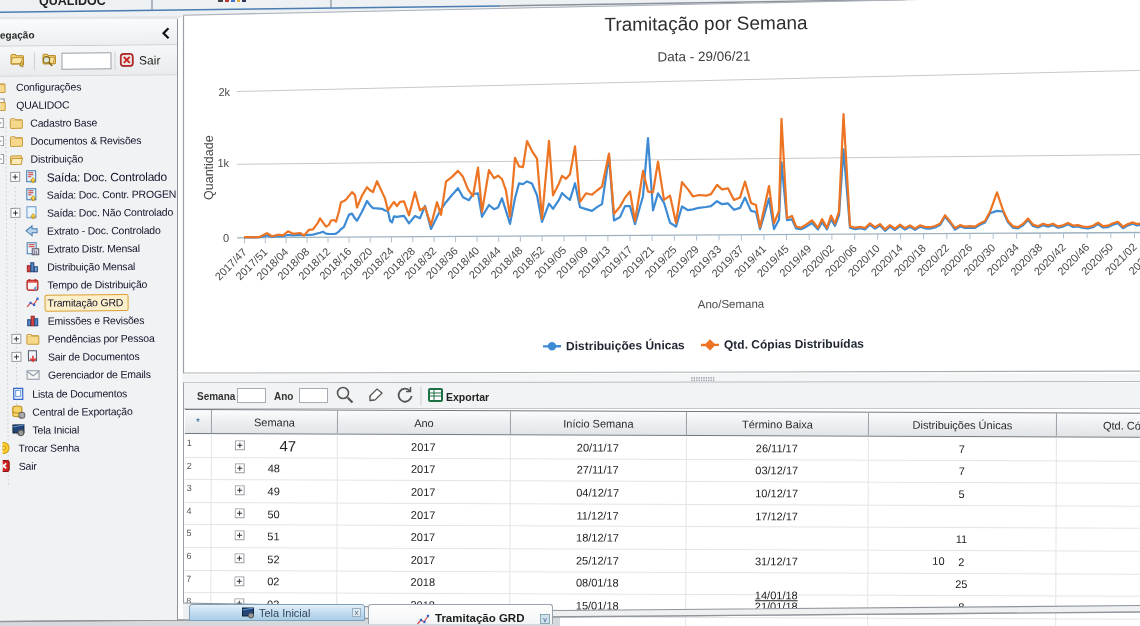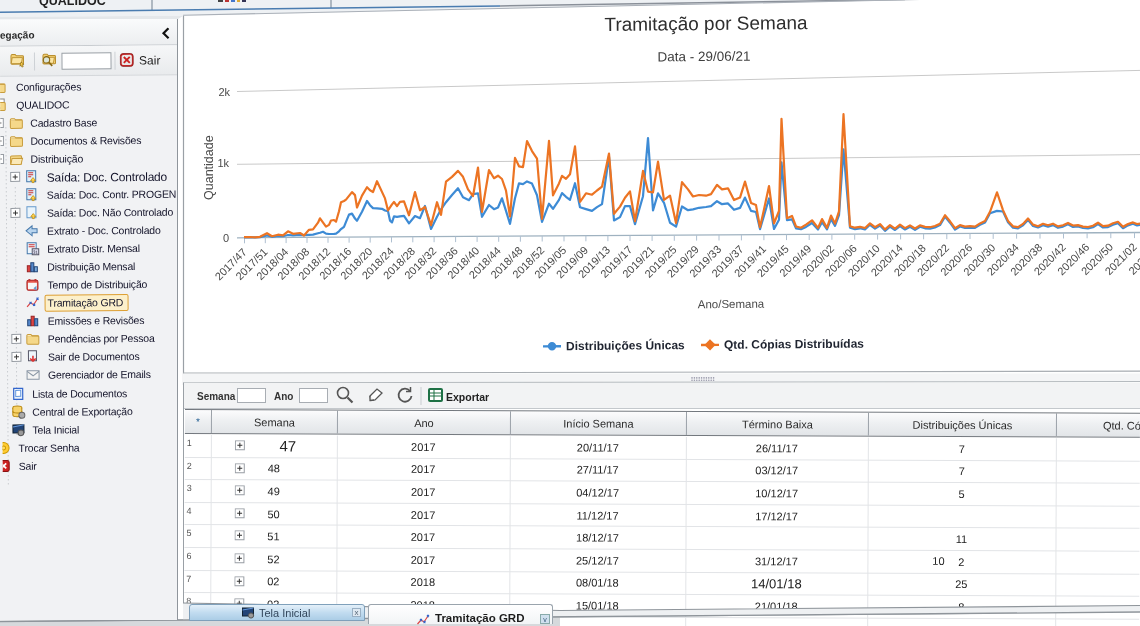--- a/index.html
+++ b/index.html
@@ -218,21 +218,21 @@
     </div>
     <div style="position:absolute;left:0;top:161.6px;width:100%;height:22.6px;border-bottom:1px solid #e2e4e7;">
       <span style="position:absolute;left:2px;top:3px;font-size:9px;color:#555">7</span>
       <svg width="12" height="12" style="position:absolute;left:50px;top:5px">
         <rect x="0.5" y="0.5" width="9" height="9" fill="#fff" stroke="#979ca3"></rect>
         <path d="M2.5 5.0h5M5.0 2.5v5" stroke="#333" stroke-width="1"></path>
       </svg>
       <div style="position:absolute;left:26px;top:0;width:126px;height:100%;display:flex;align-items:center;justify-content:center;font-size:11px;color:#222;">02</div>
       <div style="position:absolute;left:152px;top:0;width:173px;height:100%;display:flex;align-items:center;justify-content:center;font-size:11px;color:#222;">2018</div>
       <div style="position:absolute;left:325px;top:0;width:176px;height:100%;display:flex;align-items:center;justify-content:center;font-size:11px;color:#222;">08/01/18</div>
-      <div style="position:absolute;left:501px;top:0;width:182px;height:100%;display:flex;align-items:center;justify-content:center;font-size:13px;color:#222;">14/01/18</div>
+      <div style="position:absolute;left:501px;top:12px;width:182px;height:100%;display:flex;align-items:center;justify-content:center;font-size:11px;color:#222;text-decoration:underline;">14/01/18</div>
       <div style="position:absolute;left:683px;top:0;width:188px;height:100%;display:flex;align-items:center;justify-content:center;font-size:11px;color:#222;">25</div>
     </div>
     <div style="position:absolute;left:0;top:184.2px;width:100%;height:22.6px;border-bottom:1px solid #e2e4e7;">
       <span style="position:absolute;left:2px;top:3px;font-size:9px;color:#555">8</span>
       <svg width="12" height="12" style="position:absolute;left:50px;top:5px">
         <rect x="0.5" y="0.5" width="9" height="9" fill="#fff" stroke="#979ca3"></rect>
         <path d="M2.5 5.0h5M5.0 2.5v5" stroke="#333" stroke-width="1"></path>
       </svg>
       <div style="position:absolute;left:26px;top:0;width:126px;height:100%;display:flex;align-items:center;justify-content:center;font-size:11px;color:#222;">03</div>
       <div style="position:absolute;left:152px;top:0;width:173px;height:100%;display:flex;align-items:center;justify-content:center;font-size:11px;color:#222;">2018</div>

